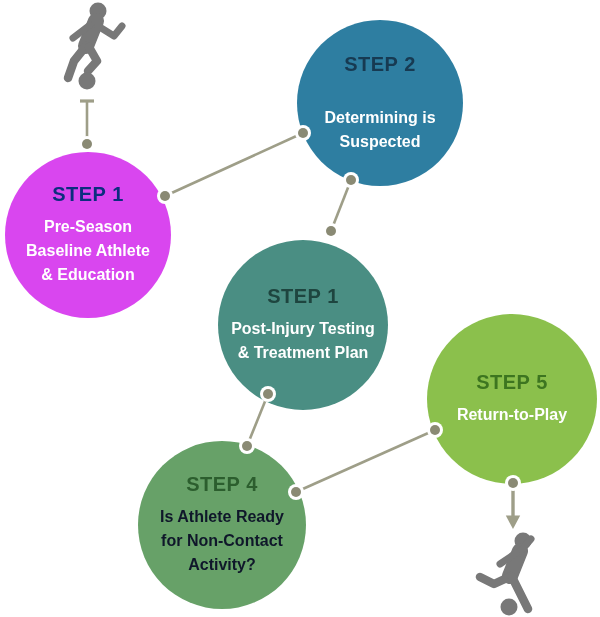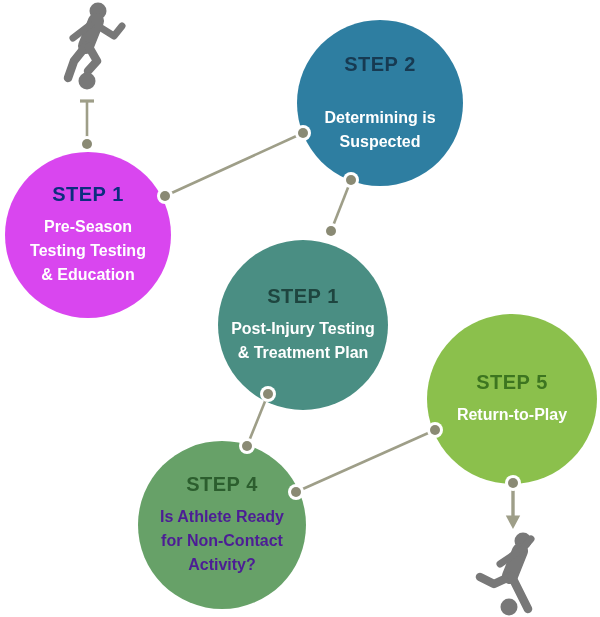--- a/index.html
+++ b/index.html
@@ -44,21 +44,21 @@
 </style>
 </head>
 <body>
 
 <div class="canvas">
 
   <div class="circle step1" style="background: #d946ef;">
     <div class="step-label" style="color: rgb(11, 46, 126);">STEP 1</div>
     <div class="step-body" style="color: rgb(255, 255, 255);">
         <div>Pre-Season</div>
-        <div>Testing Testing</div>
+        <div>Baseline Athlete</div>
         <div>&amp; Education</div>
       </div>
   </div>
 
   <div class="circle step2" style="background: rgb(46, 126, 161); gap: 21px;">
     <div class="step-label" style="color: rgb(23, 58, 82);">STEP 2</div>
     <div class="step-body" style="color: rgb(255, 255, 255);">
         <div>Determining is</div>
         <div>Suspected</div>
       </div>
@@ -67,21 +67,21 @@
   <div class="circle step3" style="background: rgb(74, 142, 131);">
     <div class="step-label" style="color: rgb(30, 69, 63);">STEP 1</div>
     <div class="step-body" style="color: rgb(255, 255, 255);">
         <div>Post-Injury Testing</div>
         <div>&amp; Treatment Plan</div>
       </div>
   </div>
 
   <div class="circle step4" style="background: rgb(103, 161, 104);">
     <div class="step-label" style="color: rgb(44, 94, 46);">STEP 4</div>
-    <div class="step-body" style="color: #4c1d95;">
+    <div class="step-body" style="color: #0f172a;">
         <div>Is Athlete Ready</div>
         <div>for Non-Contact</div>
         <div>Activity?</div>
       </div>
   </div>
 
   <div class="circle step5" style="background: rgb(139, 192, 76);">
     <div class="step-label" style="color: rgb(61, 117, 32);">STEP 5</div>
     <div class="step-body" style="color: rgb(255, 255, 255);">
         <div>Return-to-Play</div>

